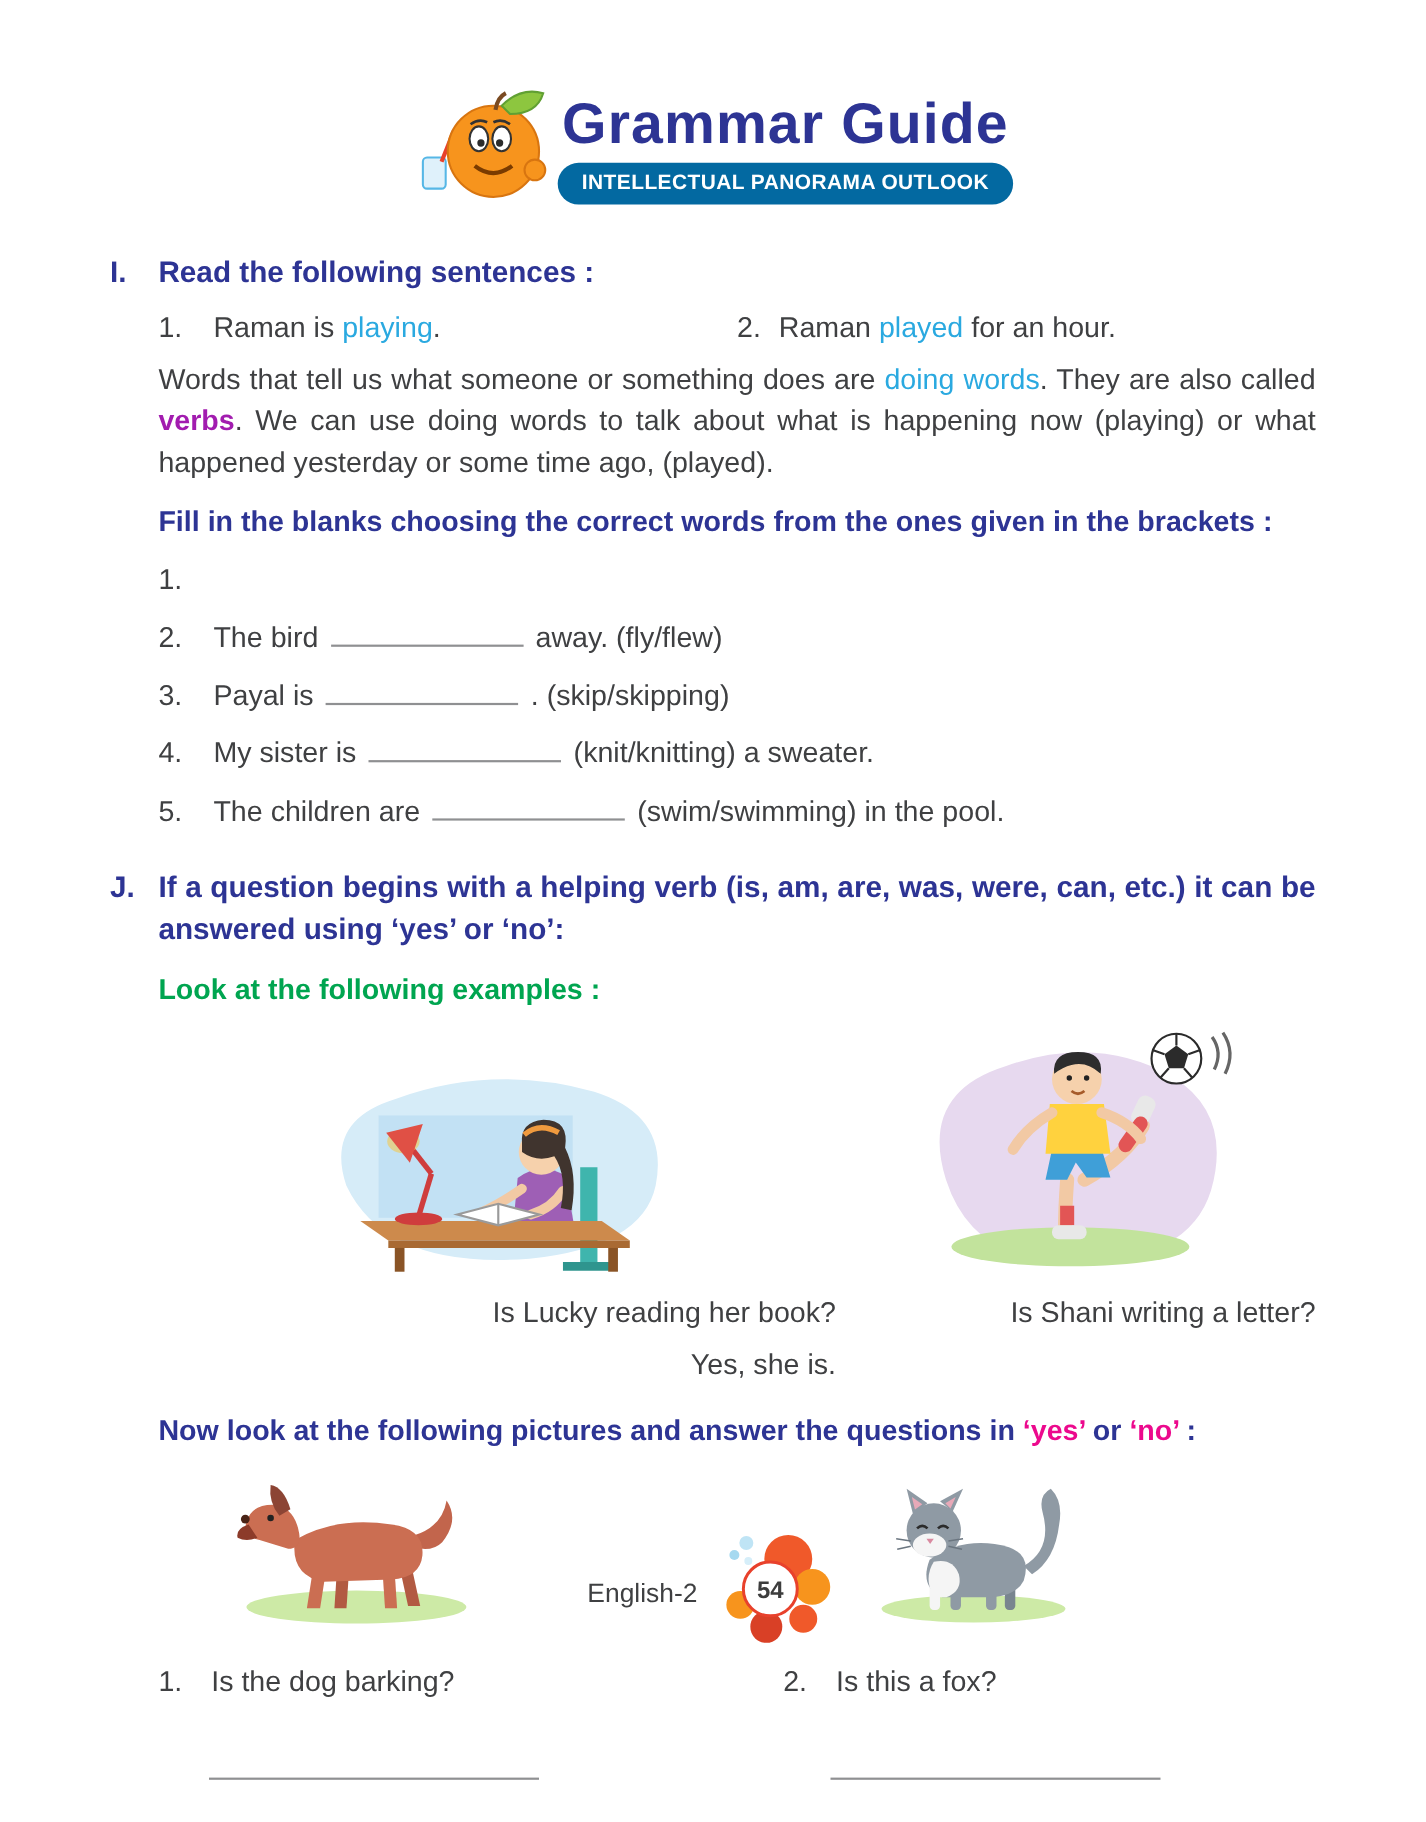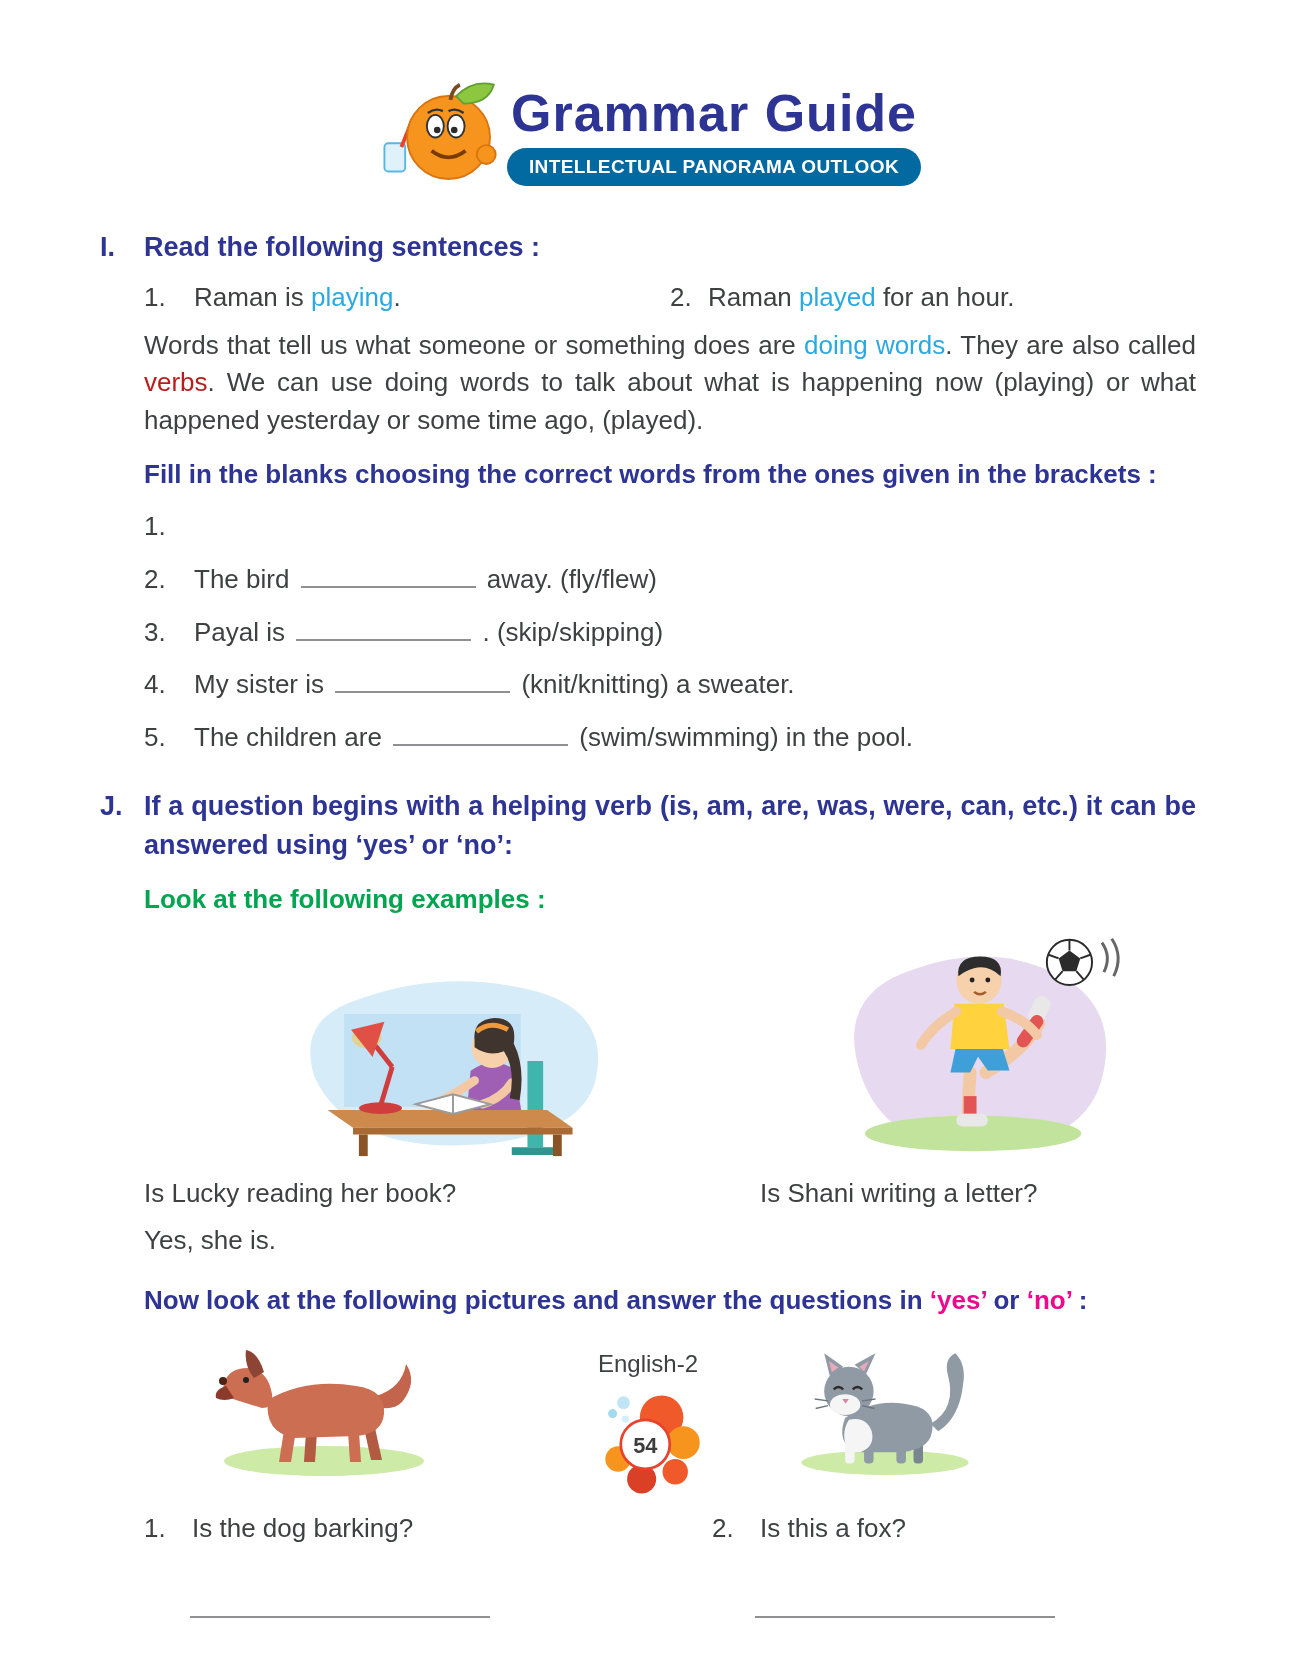--- a/index.html
+++ b/index.html
@@ -25,56 +25,56 @@
   .sec-title { flex:1; font-weight:bold; color:#2d3494; font-size:27px; text-align:justify; }
 
   .indent { margin-left:44px; }
 
   .ex-row { display:flex; margin-top:12px; }
   .ex-item { display:flex; }
   .ex-left { width:526px; flex:0 0 526px; }
   .num { width:50px; flex:0 0 50px; }
   .num-sm { width:38px; flex:0 0 38px; }
   .cyan { color:#2aa9e0; }
-  .cyan-b { color:#b91c1c; font-weight:normal; }
+  .cyan-b { color:#a21caf; font-weight:bold; }
 
   .body-para { margin-top:10px; text-align:justify; }
 
   .sub-heading { margin-top:16px; font-weight:bold; color:#2d3494; text-align:justify; }
 
   .fill-item { display:flex; margin-top:15px; }
   .blank { display:inline-block; width:175px; height:24px; border-bottom:2px solid #8f9092; margin:0 4px; vertical-align:baseline; }
 
   .green-heading { margin-top:16px; font-weight:bold; color:#00a550; }
 
   .pics-row { display:flex; align-items:flex-end; margin-top:6px; }
   .pic-left { width:616px; flex:0 0 616px; display:flex; justify-content:center; }
   .pic-right { flex:1; display:flex; justify-content:center; }
 
-  .cap-row { display:flex; margin-top:14px; }
+  .cap-row { display:flex; margin-top:14px;text-align:right; }
   .cap-left { width:616px; flex:0 0 616px; }
   .cap-right { flex:1; }
 
   .now-look { margin-top:22px; font-weight:bold; color:#2d3494; }
   .magenta { color:#ec098d; }
 
   .animals-row { display:flex; align-items:flex-end; margin-top:10px; }
   .animal-left { width:616px; flex:0 0 616px; padding-left:62px; }
   .animal-right { flex:1; padding-left:30px; }
 
   .q-row { display:flex; margin-top:20px; }
   .q-left { width:568px; flex:0 0 568px; display:flex; }
   .q-right { flex:1; display:flex; }
   .q-num { width:48px; flex:0 0 48px; }
 
   .ans-row { display:flex; margin-left:90px; margin-top:46px; }
   .ans-line { width:300px; border-bottom:2px solid #8f9092; height:24px; }
   .ans-line + .ans-line { margin-left:265px; }
 
-  .footer { position:absolute; left:0; right:0; bottom:148px; display:flex; justify-content:center; align-items:center; gap:10px;flex-direction:column; }
+  .footer { position:absolute; left:0; right:0; bottom:148px; display:flex; justify-content:center; align-items:center; gap:10px; }
   .footer-label { font-size:24px; color:#3f4042; }
 </style>
 </head>
 <body>
 
 <div class="page">
   <div class="content">
 
     <div class="header">
       <span>

